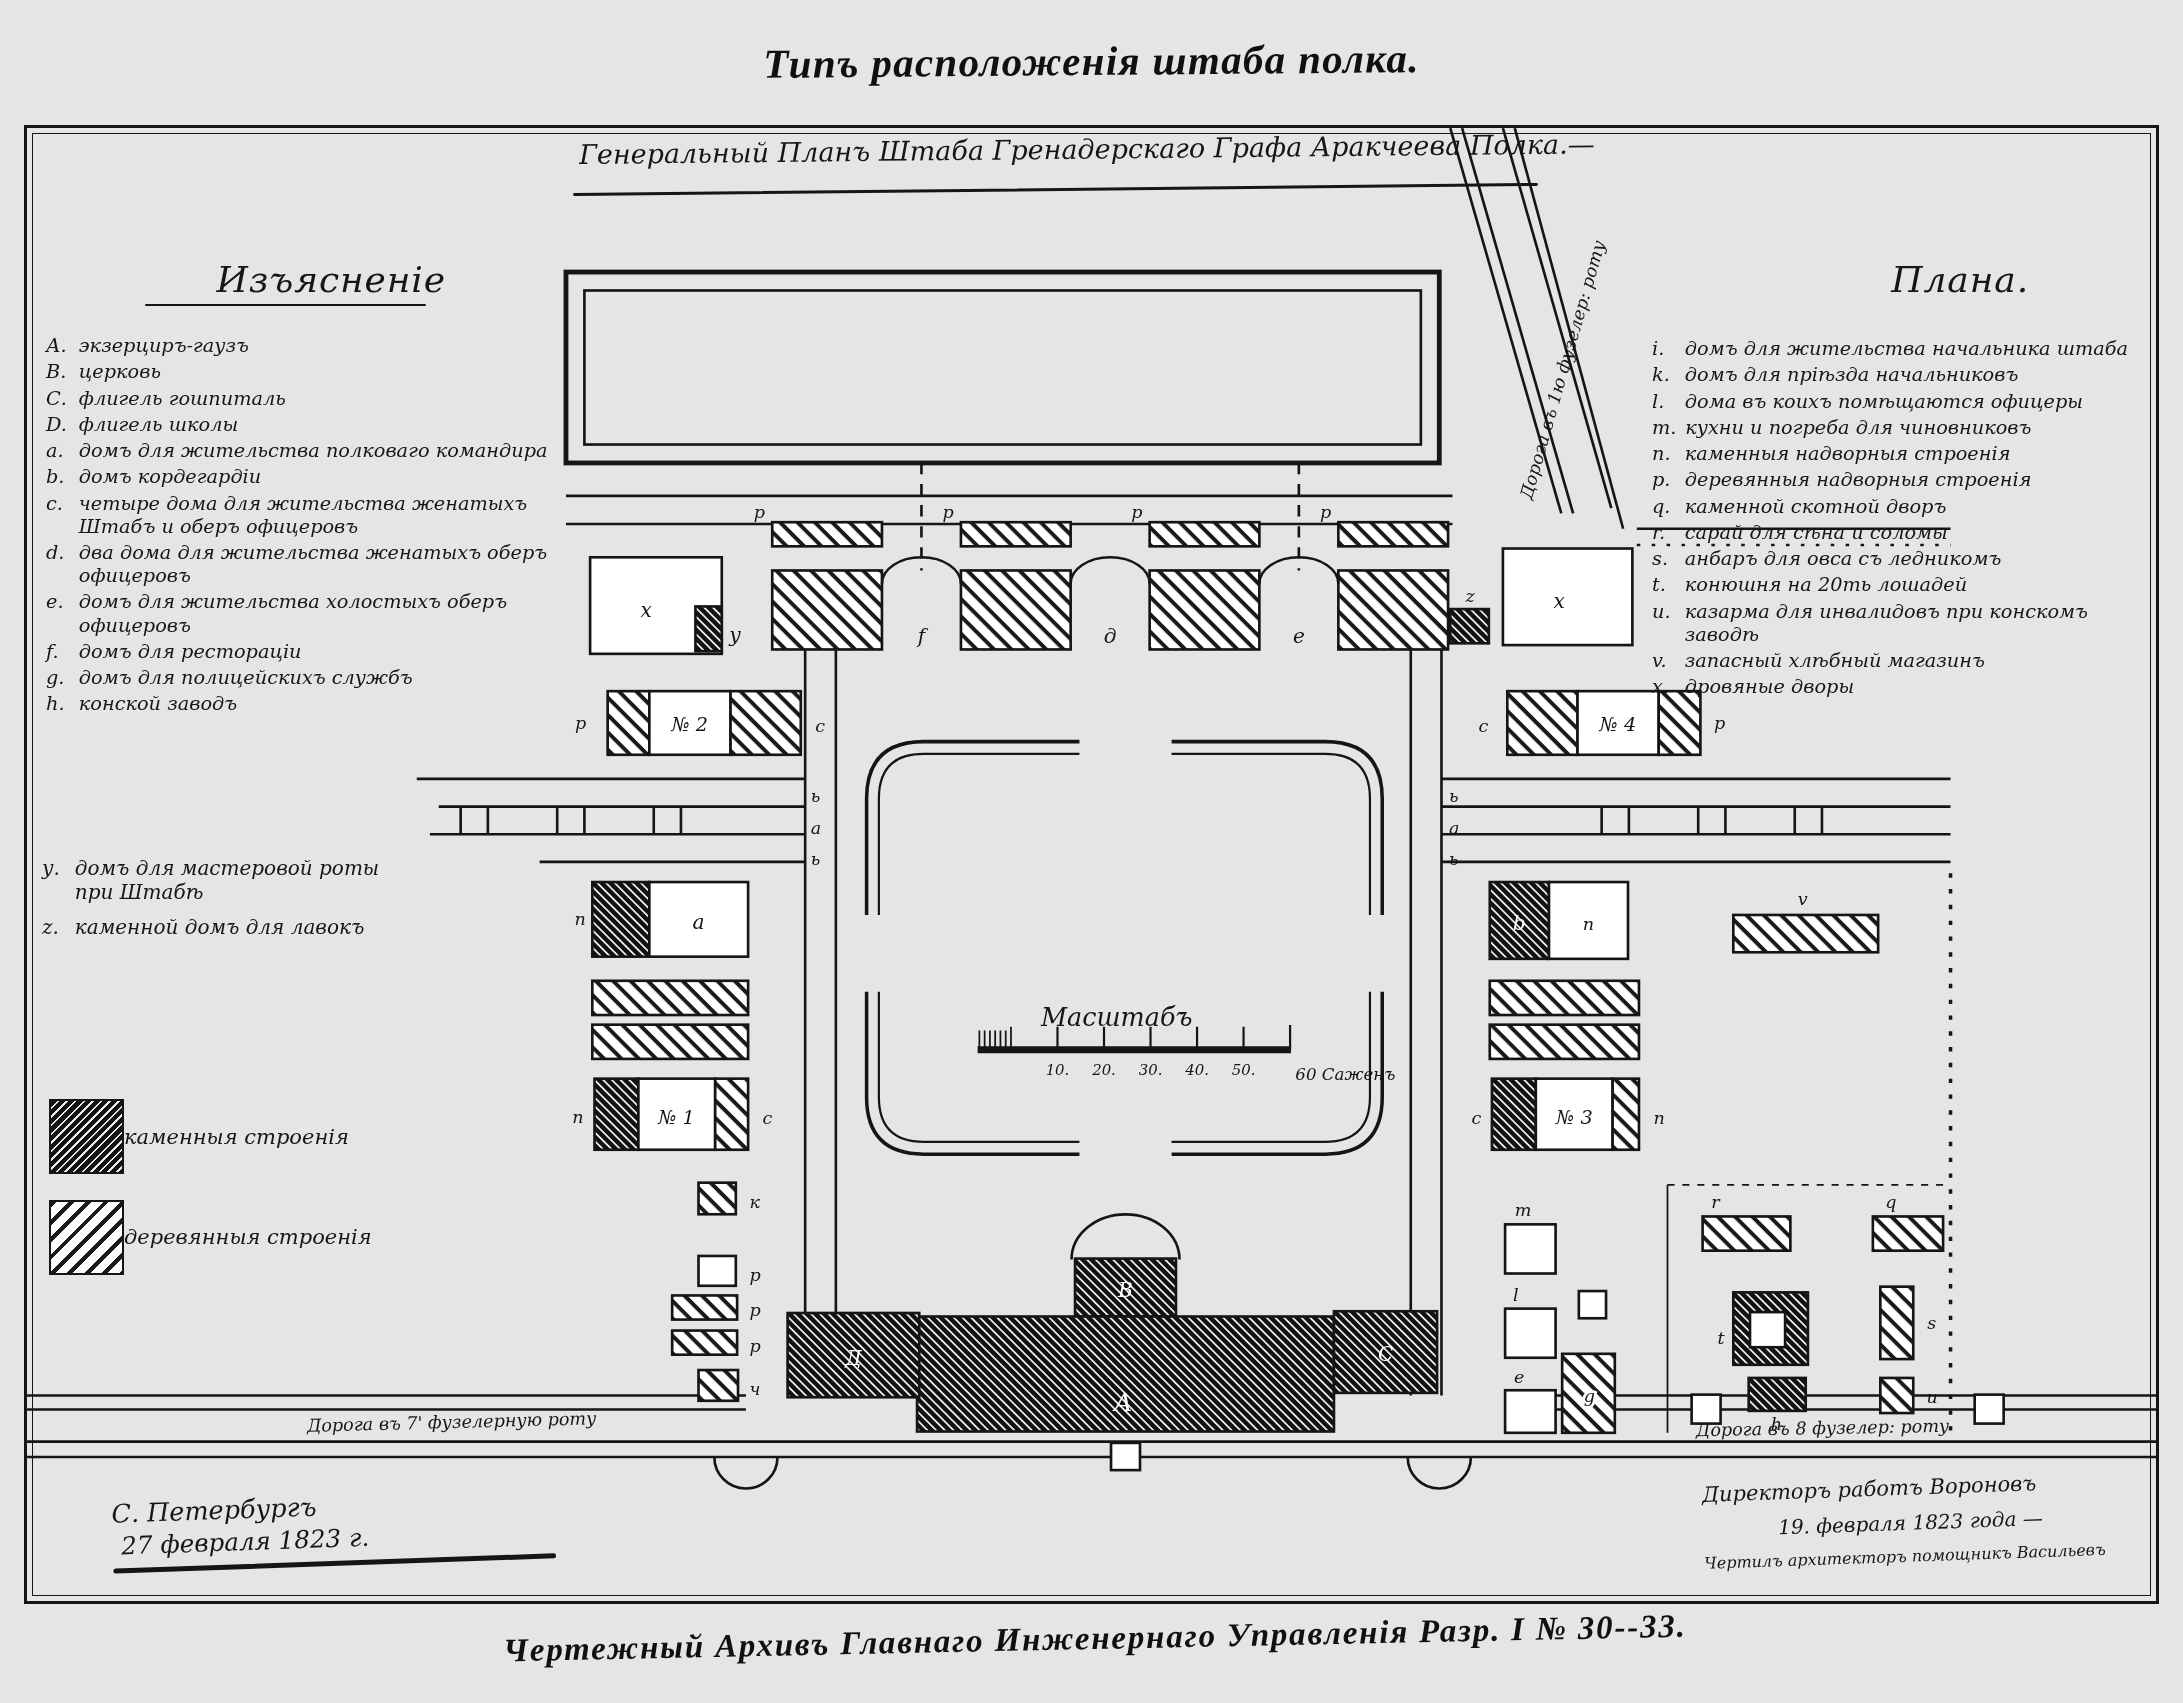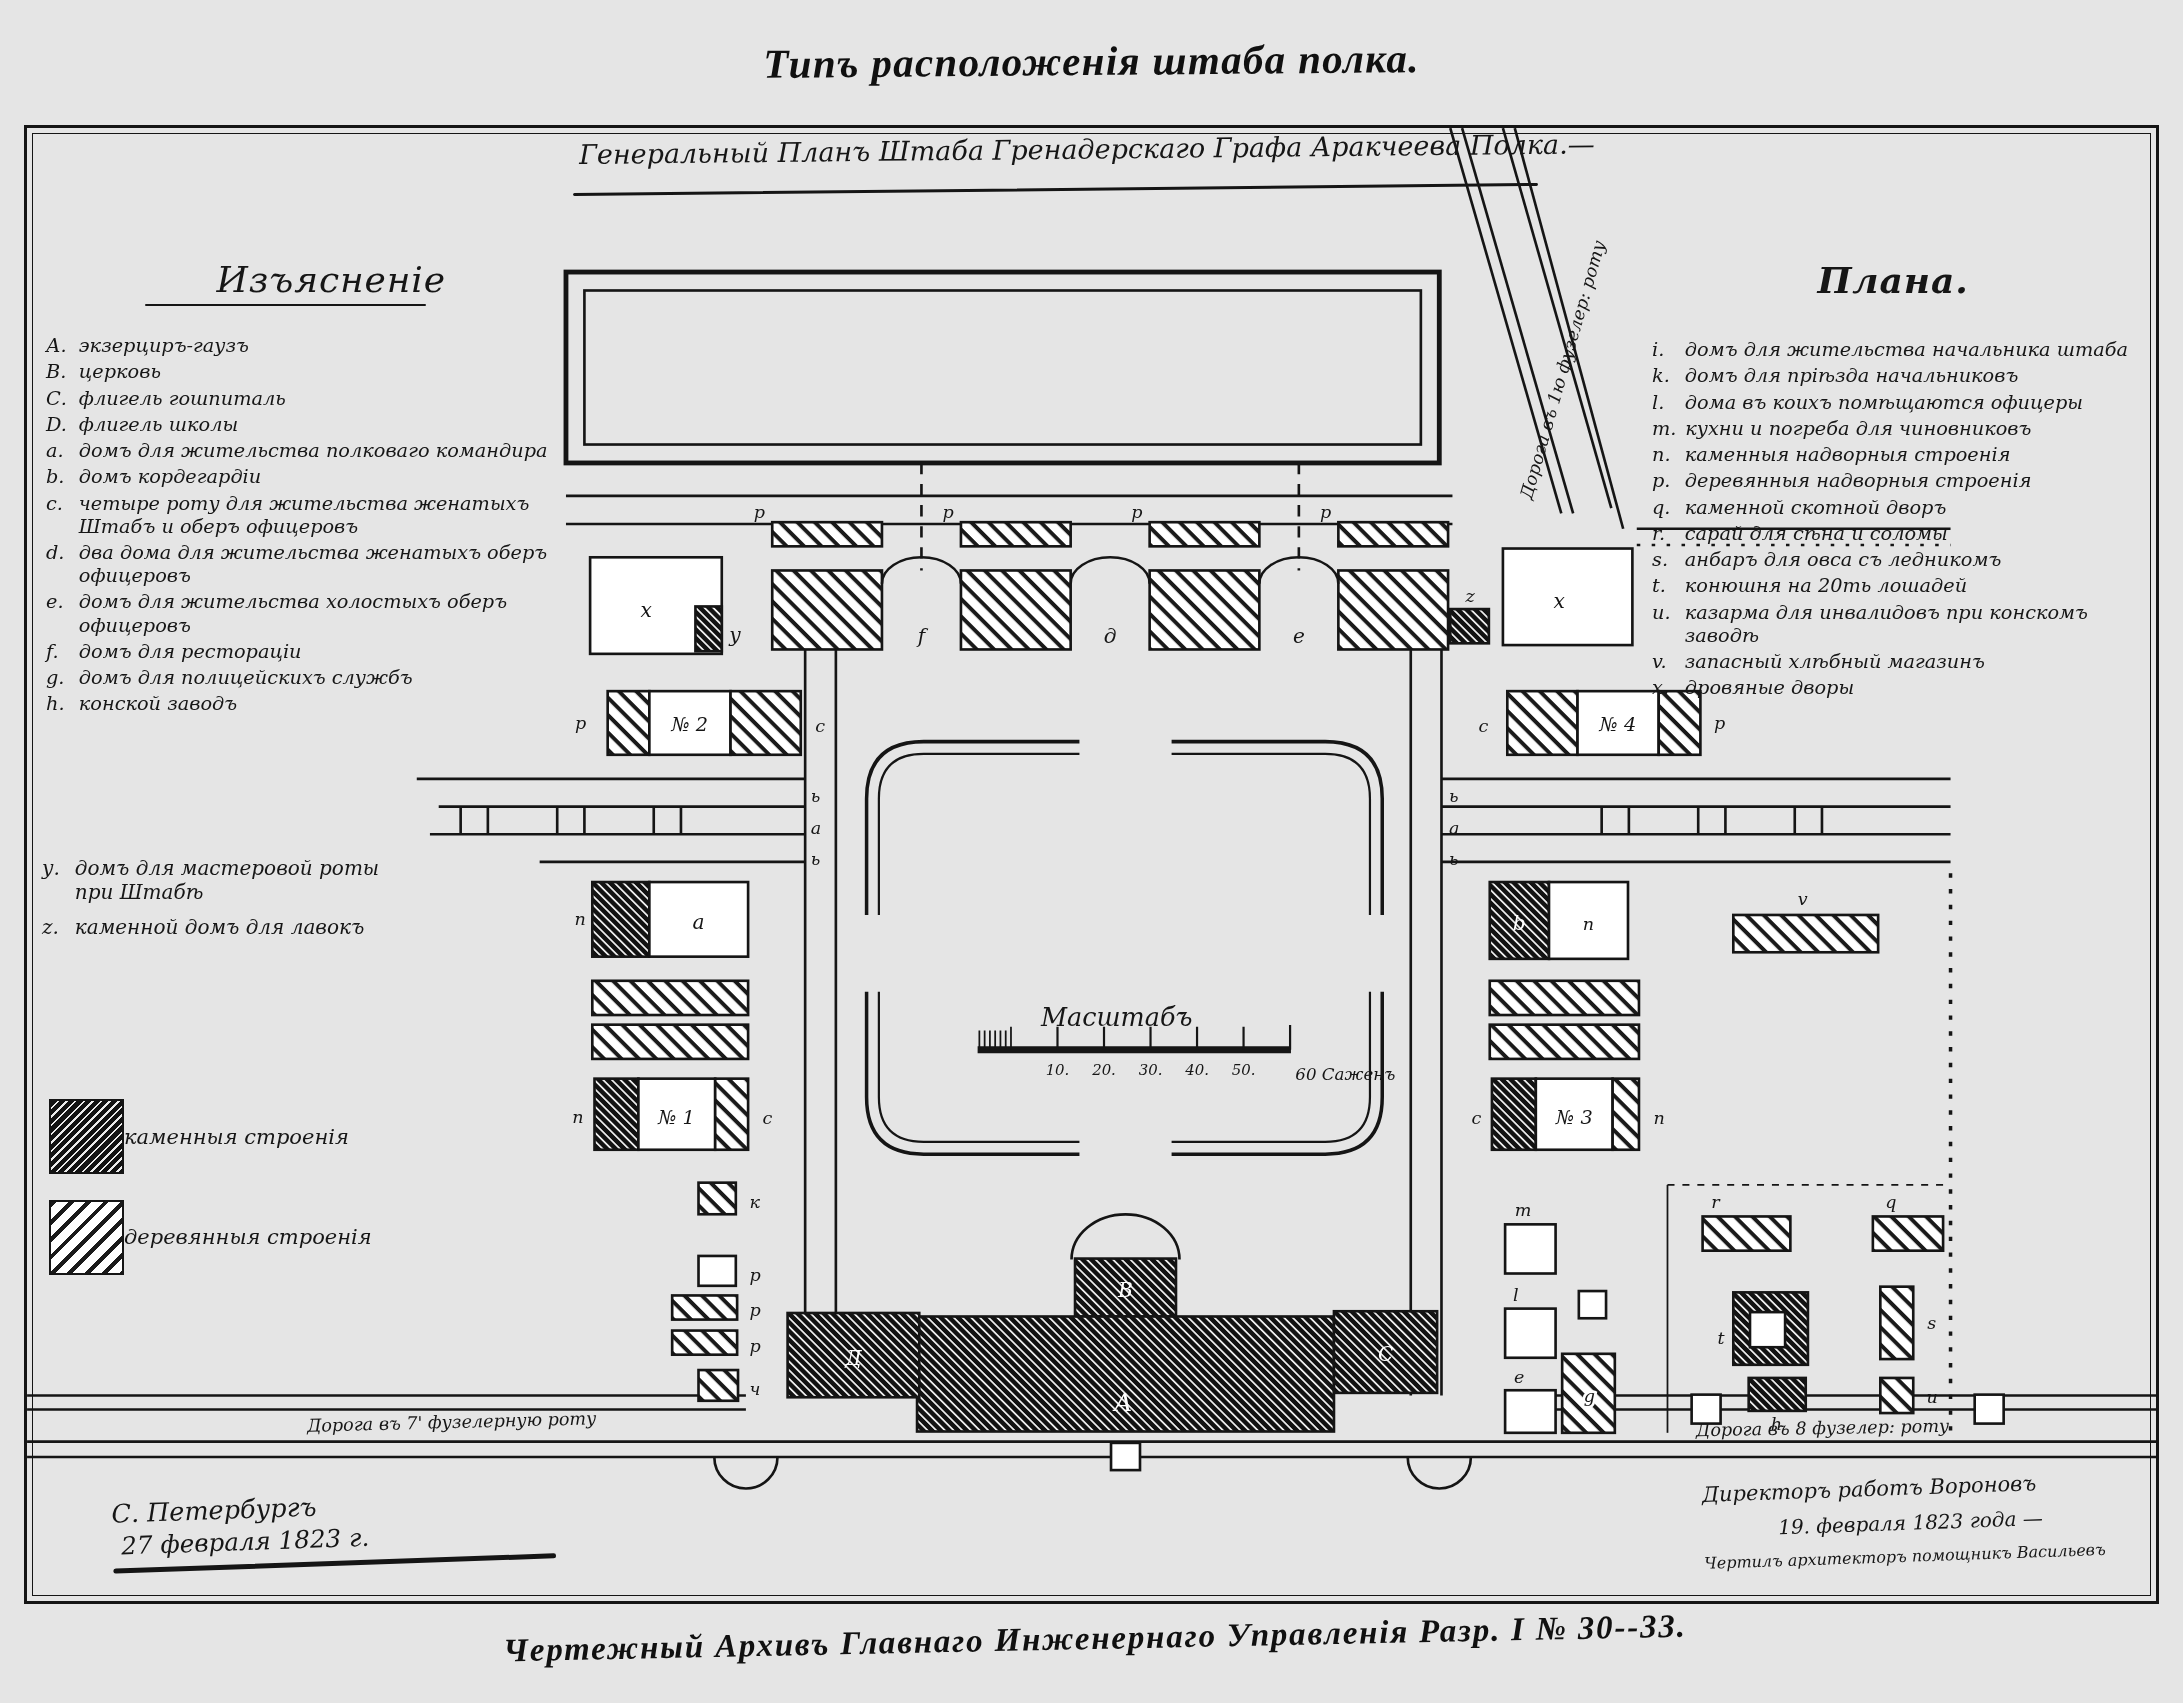--- a/index.html
+++ b/index.html
@@ -15,21 +15,21 @@
   .frame::after{content:"";position:absolute;inset:5.3px;border:1.3px solid #151515;}
   
   .plan-title{left:579px;top:134px;width:952px;text-align:center;font-size:27px;transform:rotate(-0.6deg);white-space:nowrap;}
   .title-underline{left:573px;top:188px;width:965px;height:3.1px;background:#151515;transform:rotate(-0.6deg);border-radius:1.8px;}
   
   .legend-left{left:46px;top:259px;width:554px;}
   .legend-right{left:1652px;top:259px;width:511px;}
   .lg-head{font-size:36px;letter-spacing:0.9px;}
   .legend-left .lg-head{margin-left:75px;width:325px;text-align:right;}
   .legend-left .lg-underline{margin-left:99px;width:281px;height:2.6px;background:#151515;margin-top:3.5px;border-radius:1.3px;}
-  .legend-right .lg-head{margin-left:105px;width:272px;text-align:center;font-weight:bold;}
+  .legend-right .lg-head{margin-left:105px;width:272px;text-align:right;}
   .lg-items{margin-top:28px;}
   .legend-right .lg-items{margin-top:37px;}
   .li{display:flex;gap:8.8px;margin-bottom:3.1px;font-size:19.3px;line-height:1.2;}
   .li .k{min-width:24px;}
   .legend2{left:42px;top:856px;width:364px;}
   .legend2 .li{font-size:20px;margin-bottom:11.4px;}
   
   .swatches{left:49px;top:1099px;}
   .sw-row{display:flex;align-items:center;margin-bottom:25.5px;}
   .sw{width:75px;height:75px;border:2.6px solid #151515;box-sizing:border-box;}
@@ -342,21 +342,21 @@
       <div class="li">
           <span class="k hw">а.</span>
           <span class="t hw">домъ для жительства полковаго командира</span>
         </div>
       <div class="li">
           <span class="k hw">b.</span>
           <span class="t hw">домъ кордегардіи</span>
         </div>
       <div class="li">
           <span class="k hw">с.</span>
-          <span class="t hw">четыре роту для жительства женатыхъ Штабъ и оберъ офицеровъ</span>
+          <span class="t hw">четыре дома для жительства женатыхъ Штабъ и оберъ офицеровъ</span>
         </div>
       <div class="li">
           <span class="k hw">d.</span>
           <span class="t hw">два дома для жительства женатыхъ оберъ офицеровъ</span>
         </div>
       <div class="li">
           <span class="k hw">е.</span>
           <span class="t hw">домъ для жительства холостыхъ оберъ офицеровъ</span>
         </div>
       <div class="li">

